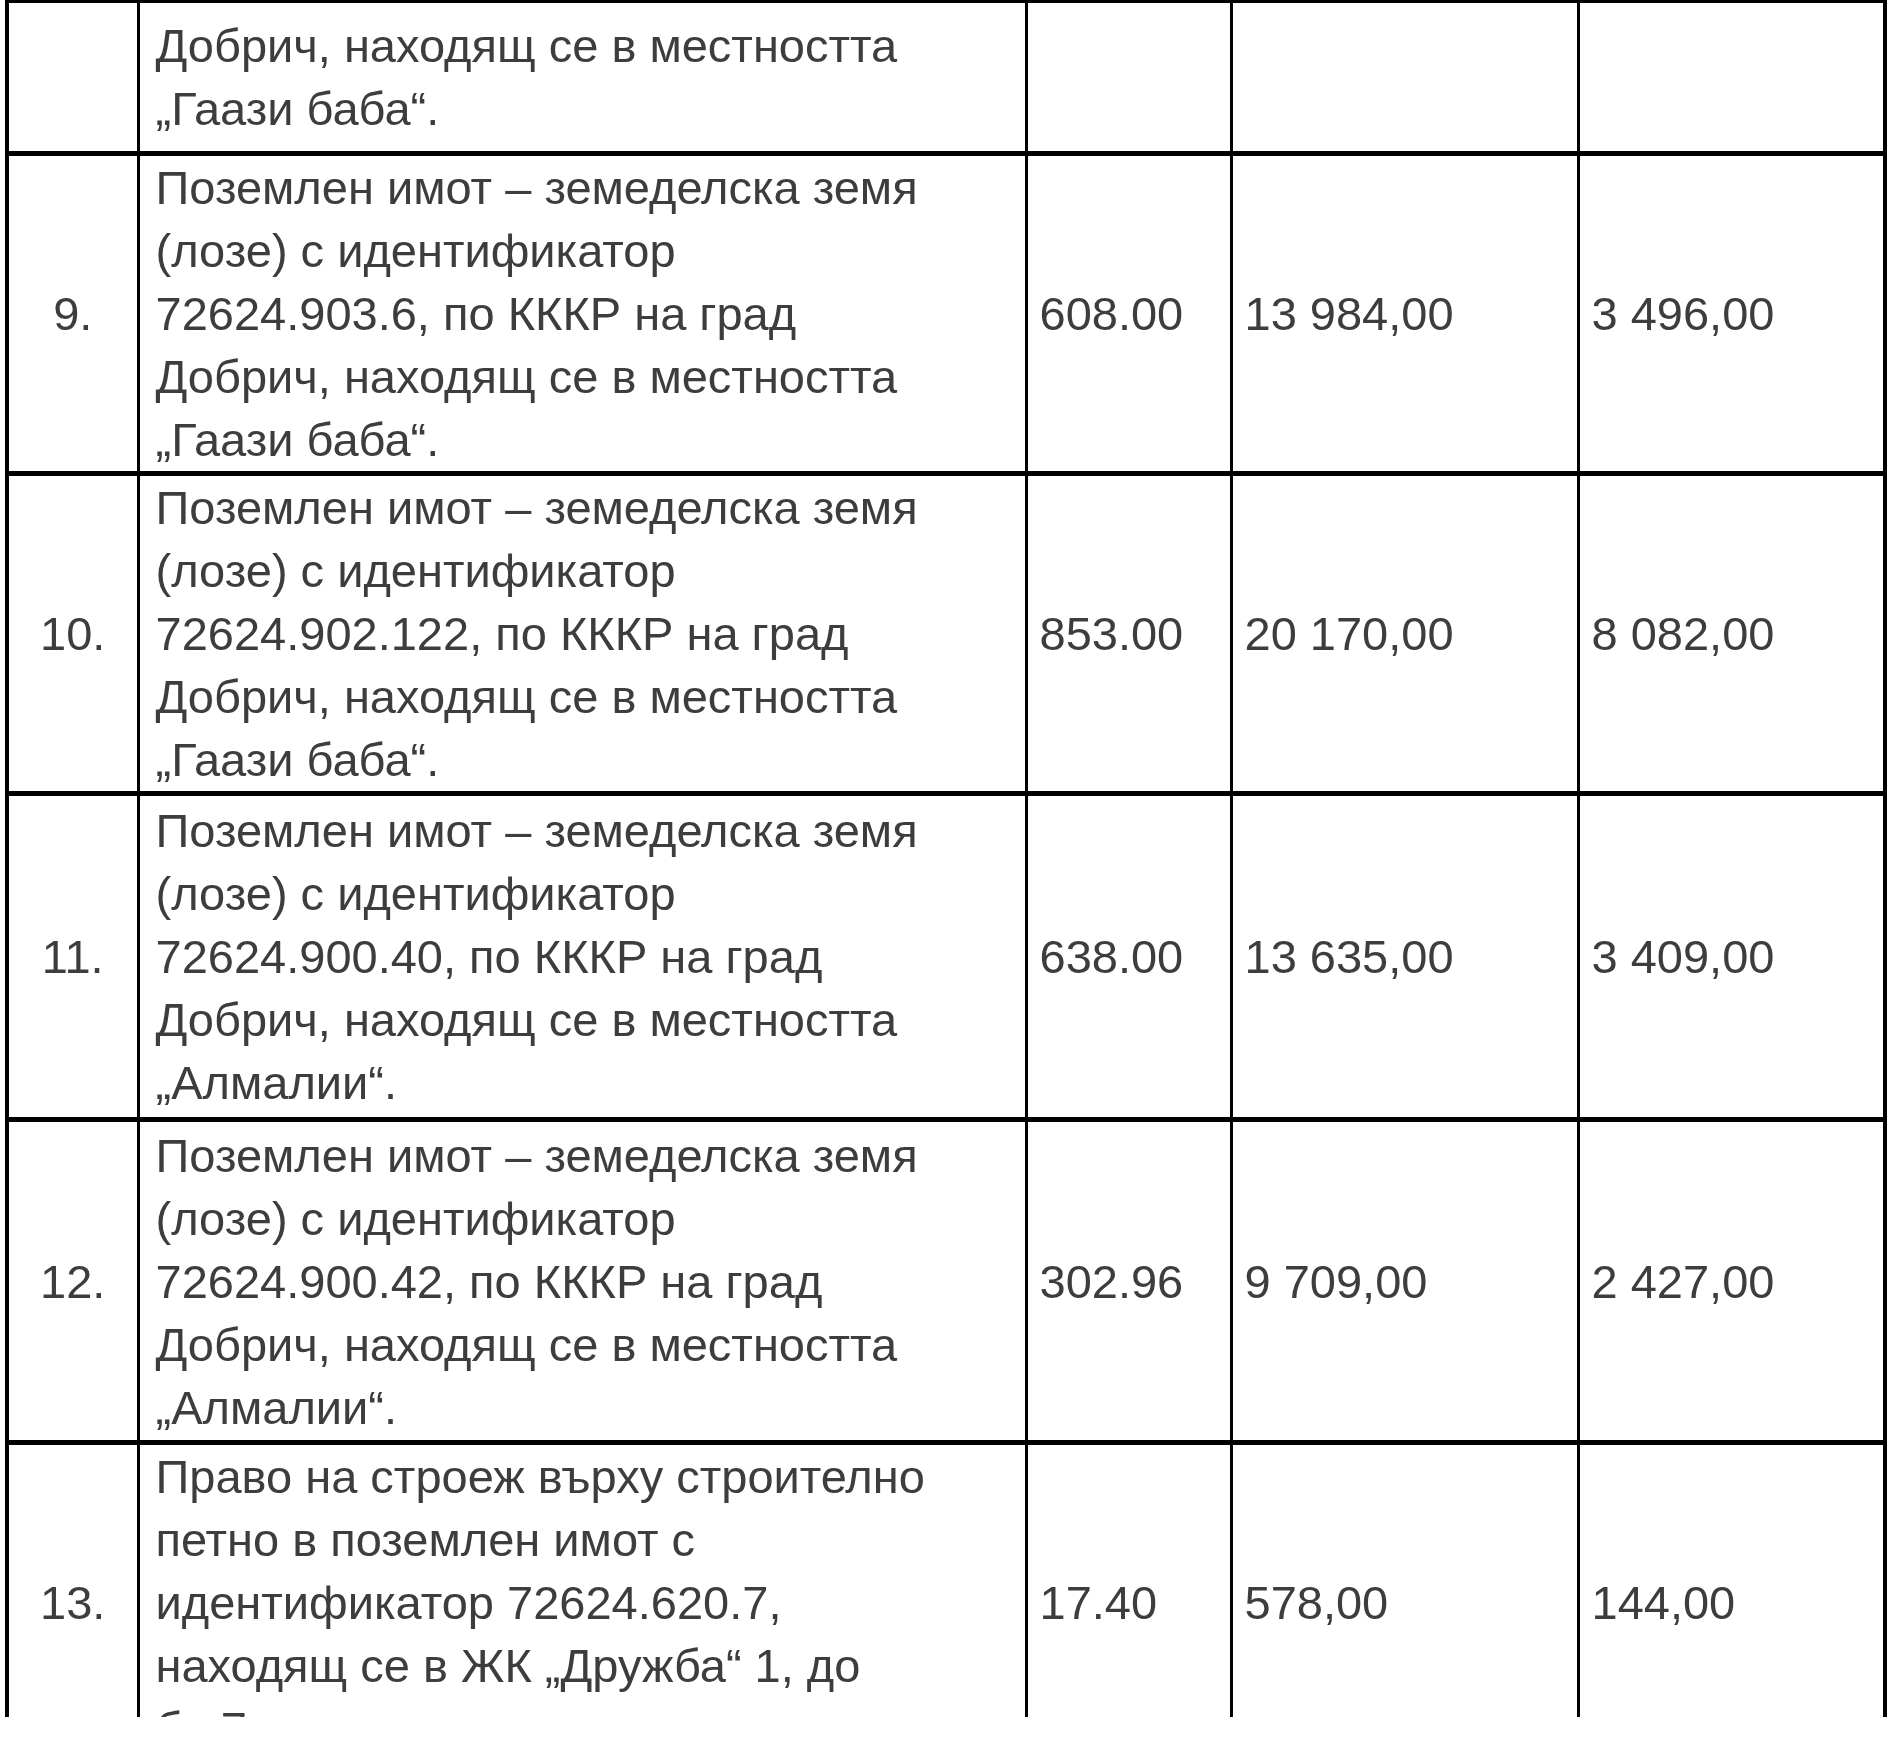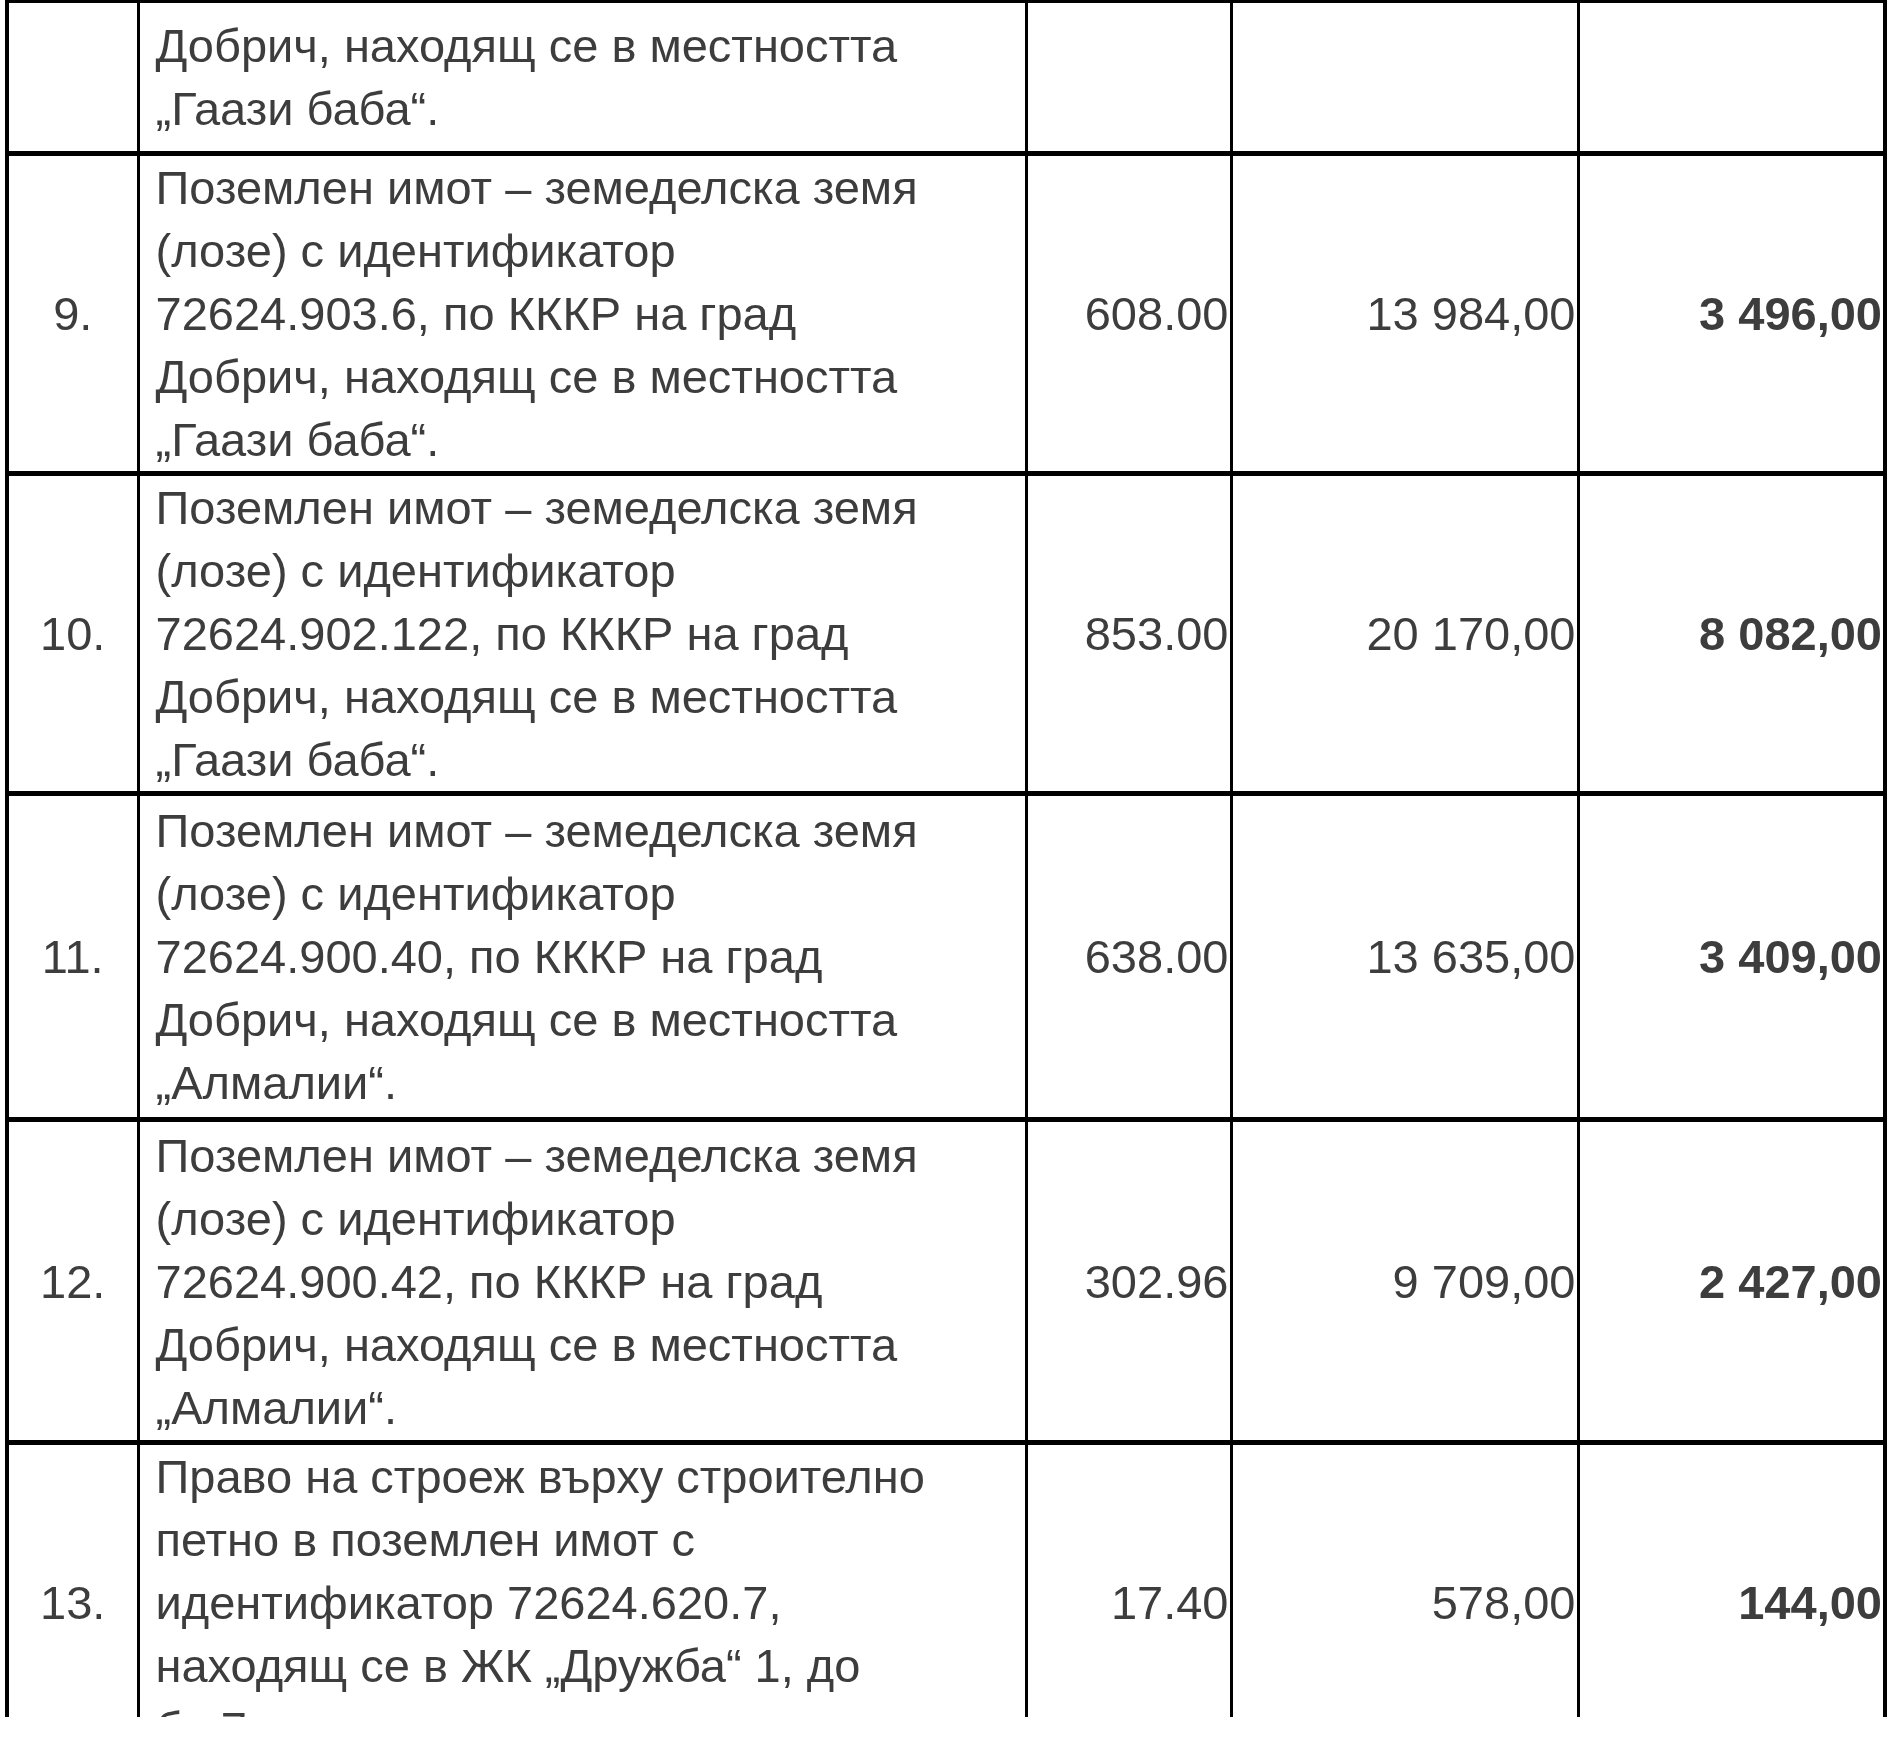--- a/index.html
+++ b/index.html
@@ -28,36 +28,36 @@
     border-top-width: 5px;
     border-bottom-width: 5px;
     color: #3d3d3d;
     font-size: 47px;
     line-height: 63px;
     overflow: hidden;
   }
   table.props tr:first-child td { border-top-width: 3px; }
   table.props tr:last-child td { border-bottom-width: 8px; }
   table.props td:first-child { border-left-width: 4px; }
-  table.props td:last-child { border-right-width: 4px; font-weight: bold; }
+  table.props td:last-child { border-right-width: 4px; }
 
   td.cell-num {
     text-align: center;
     vertical-align: middle;
   }
   td.cell-desc {
     text-align: left;
     vertical-align: middle;
     padding: 0 8px 0 16px;
     white-space: pre-line;
   }
   td.cell-val {
-    text-align: right;
+    text-align: left;
     vertical-align: middle;
-    padding: 0 1px;
+    padding: 0 12px;
   }
   tr.r0 { height: 152px; }
   tr.r1 { height: 320px; }
   tr.r2 { height: 315px; }
   tr.r3 { height: 326px; }
   tr.r4 { height: 323px; }
   tr.r5 { height: 314px; }
 </style>
 </head>
 <body>

